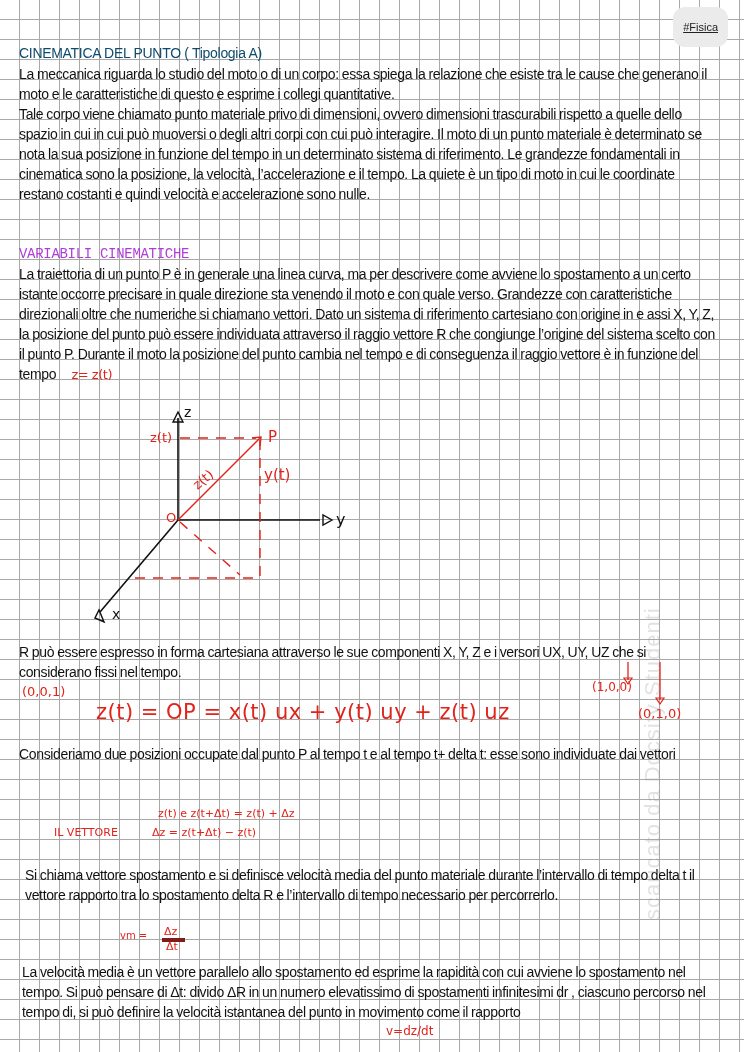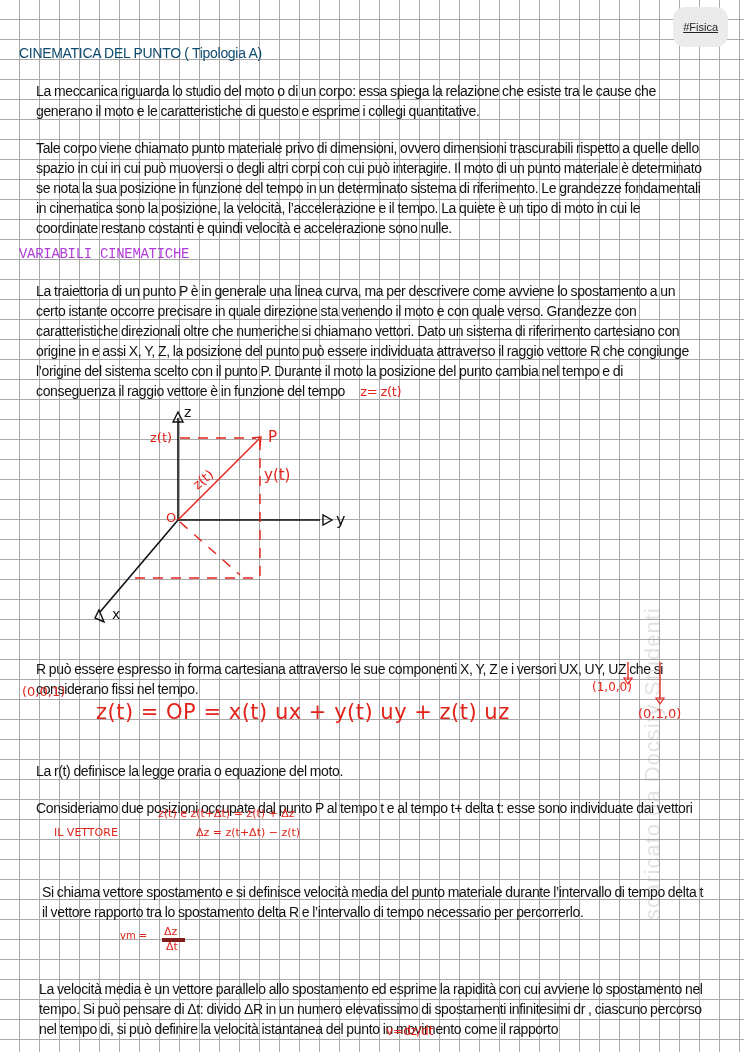--- a/index.html
+++ b/index.html
@@ -20,21 +20,21 @@
     padding: 14px 10px; font-size: 11px; color: #222; text-decoration: underline;
   }
   .heading { position: absolute; left: 19px; font-size: 14px; letter-spacing: -0.3px; }
   .h-red { color: #0c4a6e; }
   .h-purple { color: #b03cd8; font-family: Liberation Mono, monospace; }
   .para {
     position: absolute; left: 19px; width: 700px;
     font-size: 14px; line-height: 20px; letter-spacing: -0.35px;
     word-spacing: -0.5px;
   }
-  .para p { margin: 17px; }
+  .para p { margin: 0; }
   .hw {
     position: absolute; color: #e2231a;
     font-family: "DejaVu Sans", sans-serif; white-space: nowrap;
   }
   .diagram { position: absolute; left: 80px; top: 400px; width: 300px; height: 230px; }
   .watermark {
     position: absolute; left: 640px; top: 920px;
     transform: rotate(-90deg); transform-origin: left top;
     color: rgba(150,150,150,0.28); font-size: 22px; white-space: nowrap;
     letter-spacing: 1px;
@@ -94,26 +94,25 @@
 <span class="hw" style="left:638px;top:706px;font-size:13px;">(0,1,0)</span>
 <svg style="position:absolute;left:600px;top:660px;" width="70" height="50">
   <line x1="28" y1="2" x2="28" y2="20" stroke="#e2231a" stroke-width="1.3"></line>
   <polygon points="24,18 32,18 28,24" fill="none" stroke="#e2231a" stroke-width="1.2"></polygon>
   <line x1="60" y1="2" x2="60" y2="40" stroke="#e2231a" stroke-width="1.3"></line>
   <polygon points="56,38 64,38 60,44" fill="none" stroke="#e2231a" stroke-width="1.2"></polygon>
 </svg>
 <span class="hw" style="left:96px;top:700px;font-size:21px;letter-spacing:0.5px;">z(t) = OP = x(t) ux + y(t) uy + z(t) uz</span>
 
 <div class="para" style="top:744px;">
-  <p>La r(t) definisce la legge oraria o equazione del moto.</p>
   <p>Consideriamo due posizioni occupate dal punto P al tempo t e al tempo t+ delta t: esse sono individuate dai vettori</p>
 </div>
 <span class="hw" style="left:158px;top:807px;font-size:11px;">z(t)  e  z(t+Δt) = z(t) + Δz</span>
 <span class="hw" style="left:54px;top:826px;font-size:11px;">IL VETTORE</span>
-<span class="hw" style="left:152px;top:826px;font-size:11px;margin-left:44px;">Δz = z(t+Δt) − z(t)</span>
+<span class="hw" style="left:152px;top:826px;font-size:11px;">Δz = z(t+Δt) − z(t)</span>
 
 <div class="para" style="top:865px;left:25px;">
   <p>Si chiama vettore spostamento e si definisce velocità media del punto materiale durante l’intervallo di tempo delta t il vettore rapporto tra lo spostamento delta R e l’intervallo di tempo necessario per percorrerlo.</p>
 </div>
 <span class="hw" style="left:120px;top:930px;font-size:10px;">vm =</span>
 <span class="hw" style="left:162px;top:925px;font-size:11px;border-bottom:4px solid #7f1d1d;padding:0 8px 0 2px;">Δz</span>
 <span class="hw" style="left:166px;top:940px;font-size:11px;">Δt</span>
 
 <div class="para" style="top:962px;left:22px;">
   <p>La velocità media è un vettore parallelo allo spostamento ed esprime la rapidità con cui avviene lo spostamento nel tempo. Si può pensare di Δt: divido ΔR in un numero elevatissimo di spostamenti infinitesimi dr , ciascuno percorso nel tempo di, si può definire la velocità istantanea del punto in movimento come il rapporto</p>

